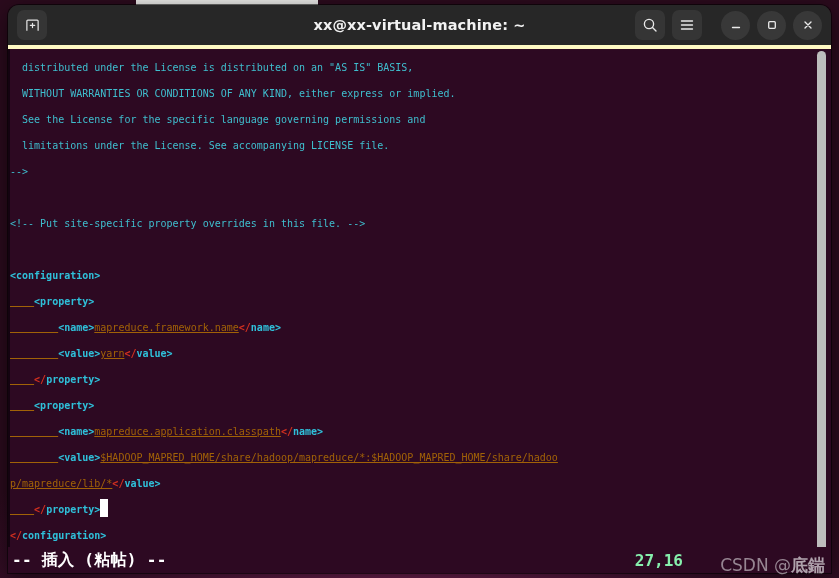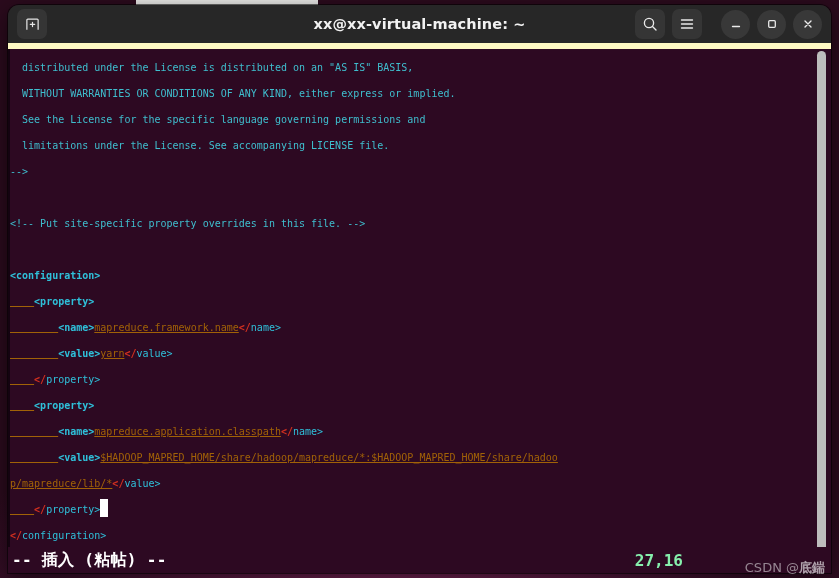--- a/index.html
+++ b/index.html
@@ -45,21 +45,21 @@
     box-shadow: 0 0 0 1px rgba(0,0,0,0.55), 0 6px 22px rgba(0,0,0,0.55);
     display: flex;
     flex-direction: column;
   }
 
   
   #titlebar {
     height: 44px;
     flex: 0 0 44px;
     background: #272727;
-    border-bottom: 6px solid #fef9c3;
+    border-bottom: 4px solid #fef9c3;
     display: flex;
     align-items: center;
     padding: 0 9px 0 9px;
     position: relative;
     box-sizing: border-box;
   }
   .tb-sq {
     width: 30px;
     height: 30px;
     border-radius: 7px;
@@ -125,21 +125,21 @@
     font-size: 10px;
     line-height: 26px;
     white-space: pre;
     color: #d8d4d6;
   }
   .line { height: 26px; }
 
   
   .cmt   { color: #3fbfcf; }
   .tag   { color: #2fc0da; font-weight: bold; }
-  .tagc  { color: #2fc0da; font-weight: normal; }
+  .tagc  { color: #2fc0da; font-weight: bold; }
   .slash { color: #d03020; font-weight: bold; }
   .txt   { color: #a16207; text-decoration: underline; }
   .cursor {
     display: inline-block;
     width: 8px;
     height: 18px;
     background: #ffffff;
     vertical-align: -4px;
   }
 
@@ -185,21 +185,21 @@
     font-weight: bold;
     color: #86efac;
   }
 
   
   #watermark {
     position: absolute;
     right: 14px;
     bottom: 1px;
     font-family: "DejaVu Sans", sans-serif;
-    font-size: 13px;
+    font-size: 17px;
     color: rgba(215,210,214,0.62);
     pointer-events: none;
     white-space: nowrap;
     z-index: 5;
   }
   #watermark .wm-cn {
     font-weight: bold;
     color: rgba(225,220,225,0.72);
   }
 

